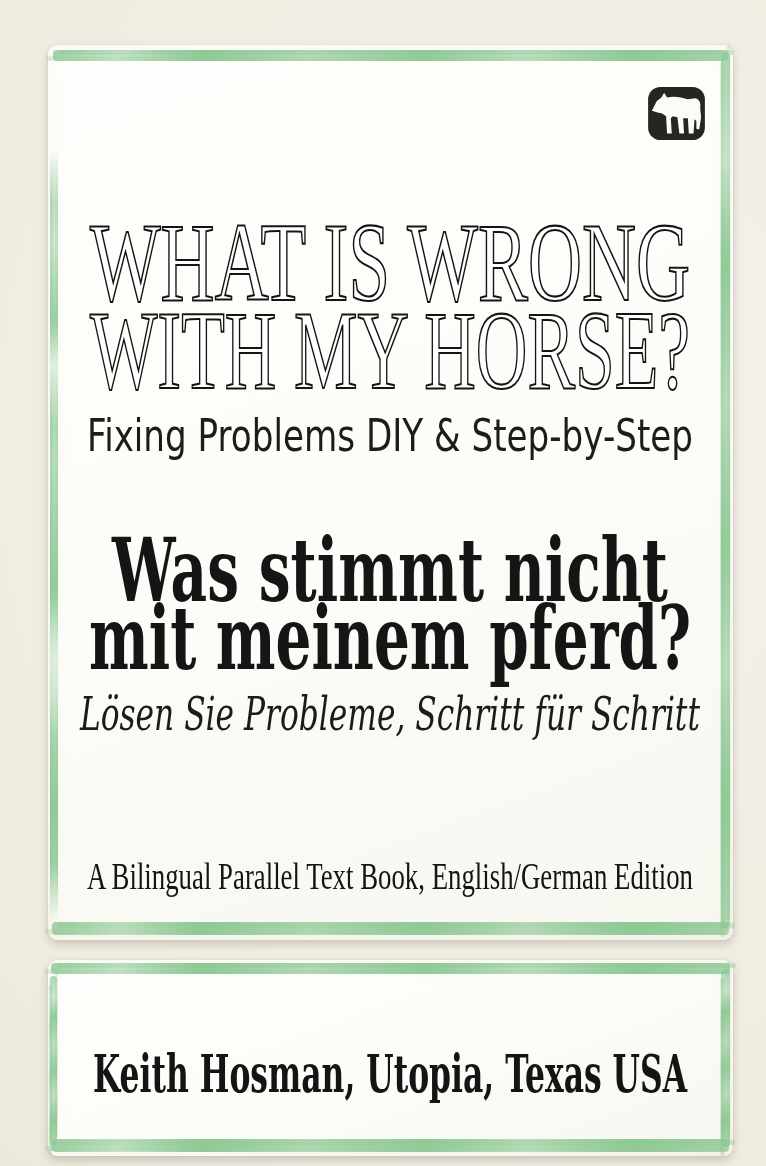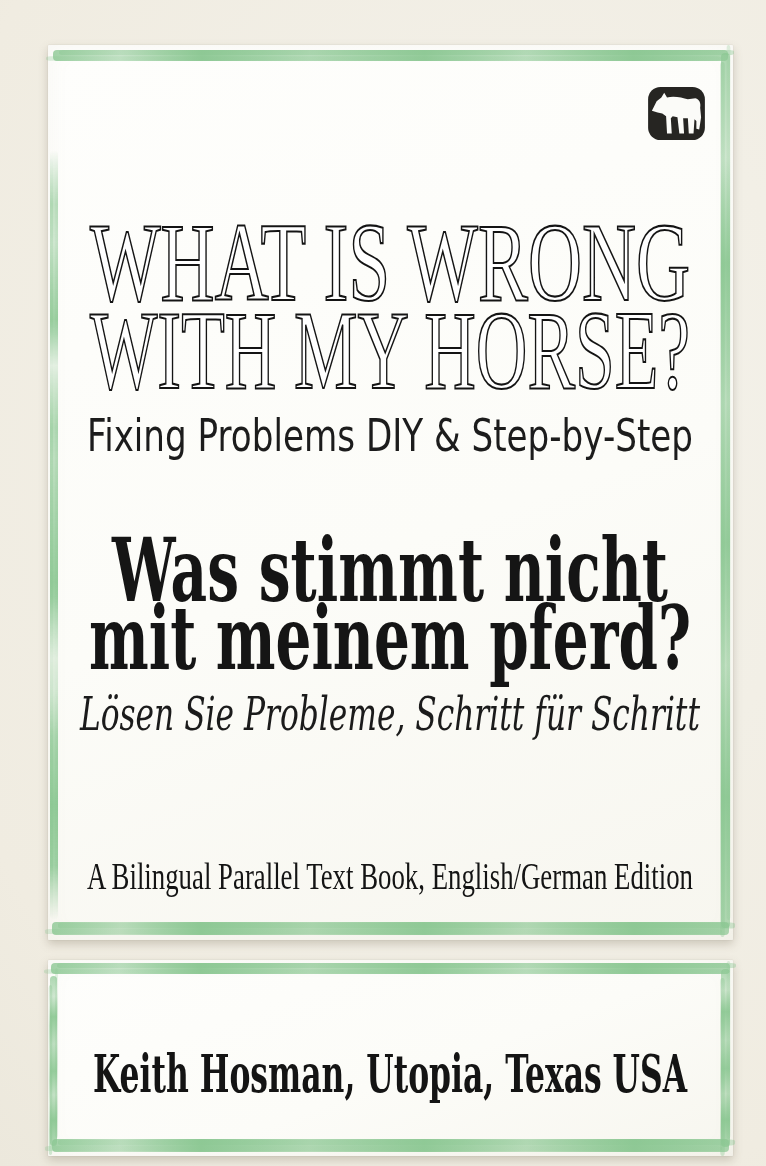--- a/index.html
+++ b/index.html
@@ -11,21 +11,21 @@
   *{margin:0;padding:0;box-sizing:border-box;}
   html,body{width:766px;height:1166px;overflow:hidden;}
   body{
     font-family:"Liberation Serif",serif;
     background:radial-gradient(130% 105% at 68% 38%, #f4f2eb 0%, var(--background,#f0ece1) 62%, #e7e3d6 100%);
   }
   .stage{position:relative;width:766px;height:1166px;}
   .card{
     position:absolute;left:48px;width:685px;
     background:linear-gradient(160deg,#fefefc 0%,#fcfcf8 55%,#f7f6ef 100%);
-    border-radius:1px;
+    border-radius:9px;
     box-shadow:0 4px 10px rgba(104,94,72,.28), 0 0 1px rgba(0,0,0,.25), inset 0 0 22px rgba(150,140,115,.07);
   }
   .main-card{top:45px;height:895px;}
   .author-card{top:960px;height:196px;}
 
   
   .bs{position:absolute;border-radius:4px;}
   .bs.h{background:linear-gradient(to right,
       rgba(139,199,146,.80) 0%, rgba(139,199,146,.45) 10%, rgba(139,199,146,.95) 22%,
       rgba(139,199,146,.60) 38%, rgba(139,199,146,.92) 55%, rgba(139,199,146,.52) 70%,

